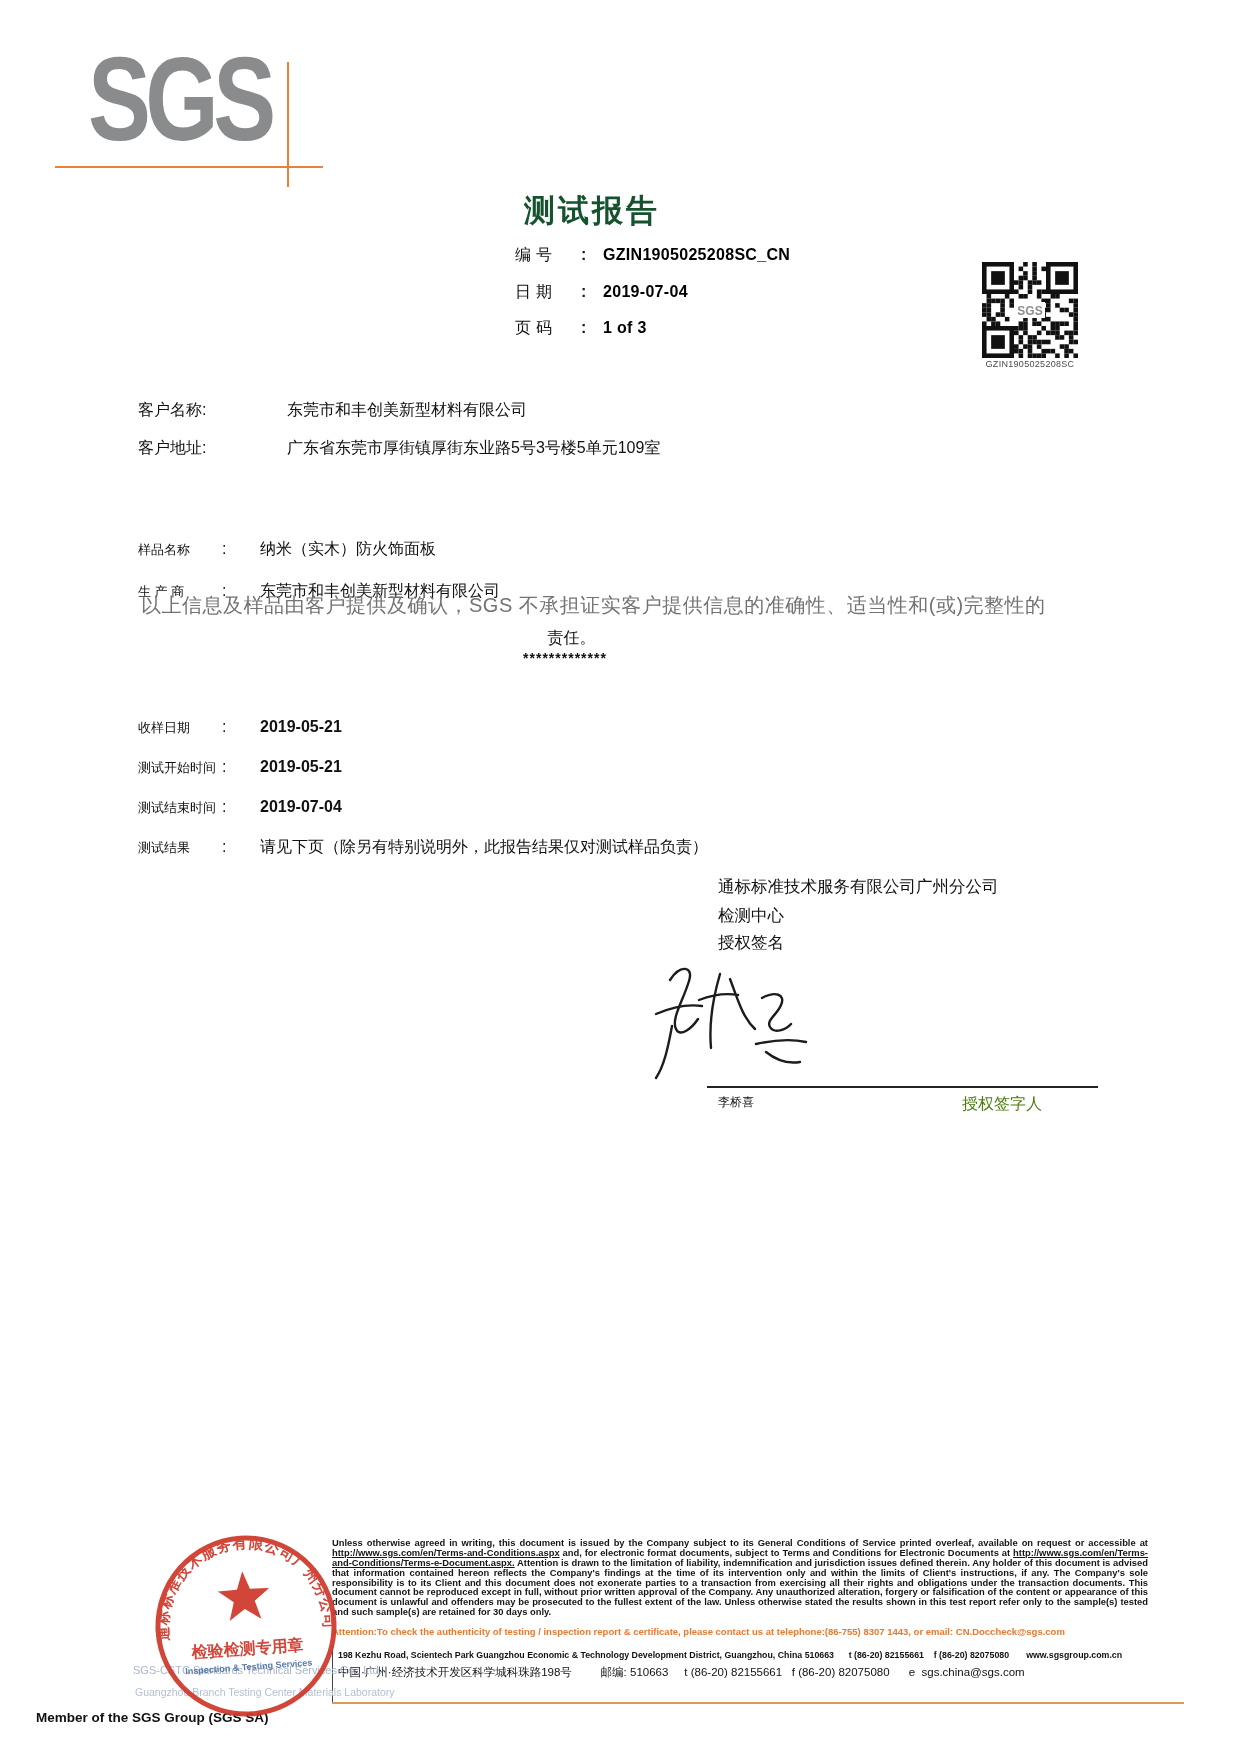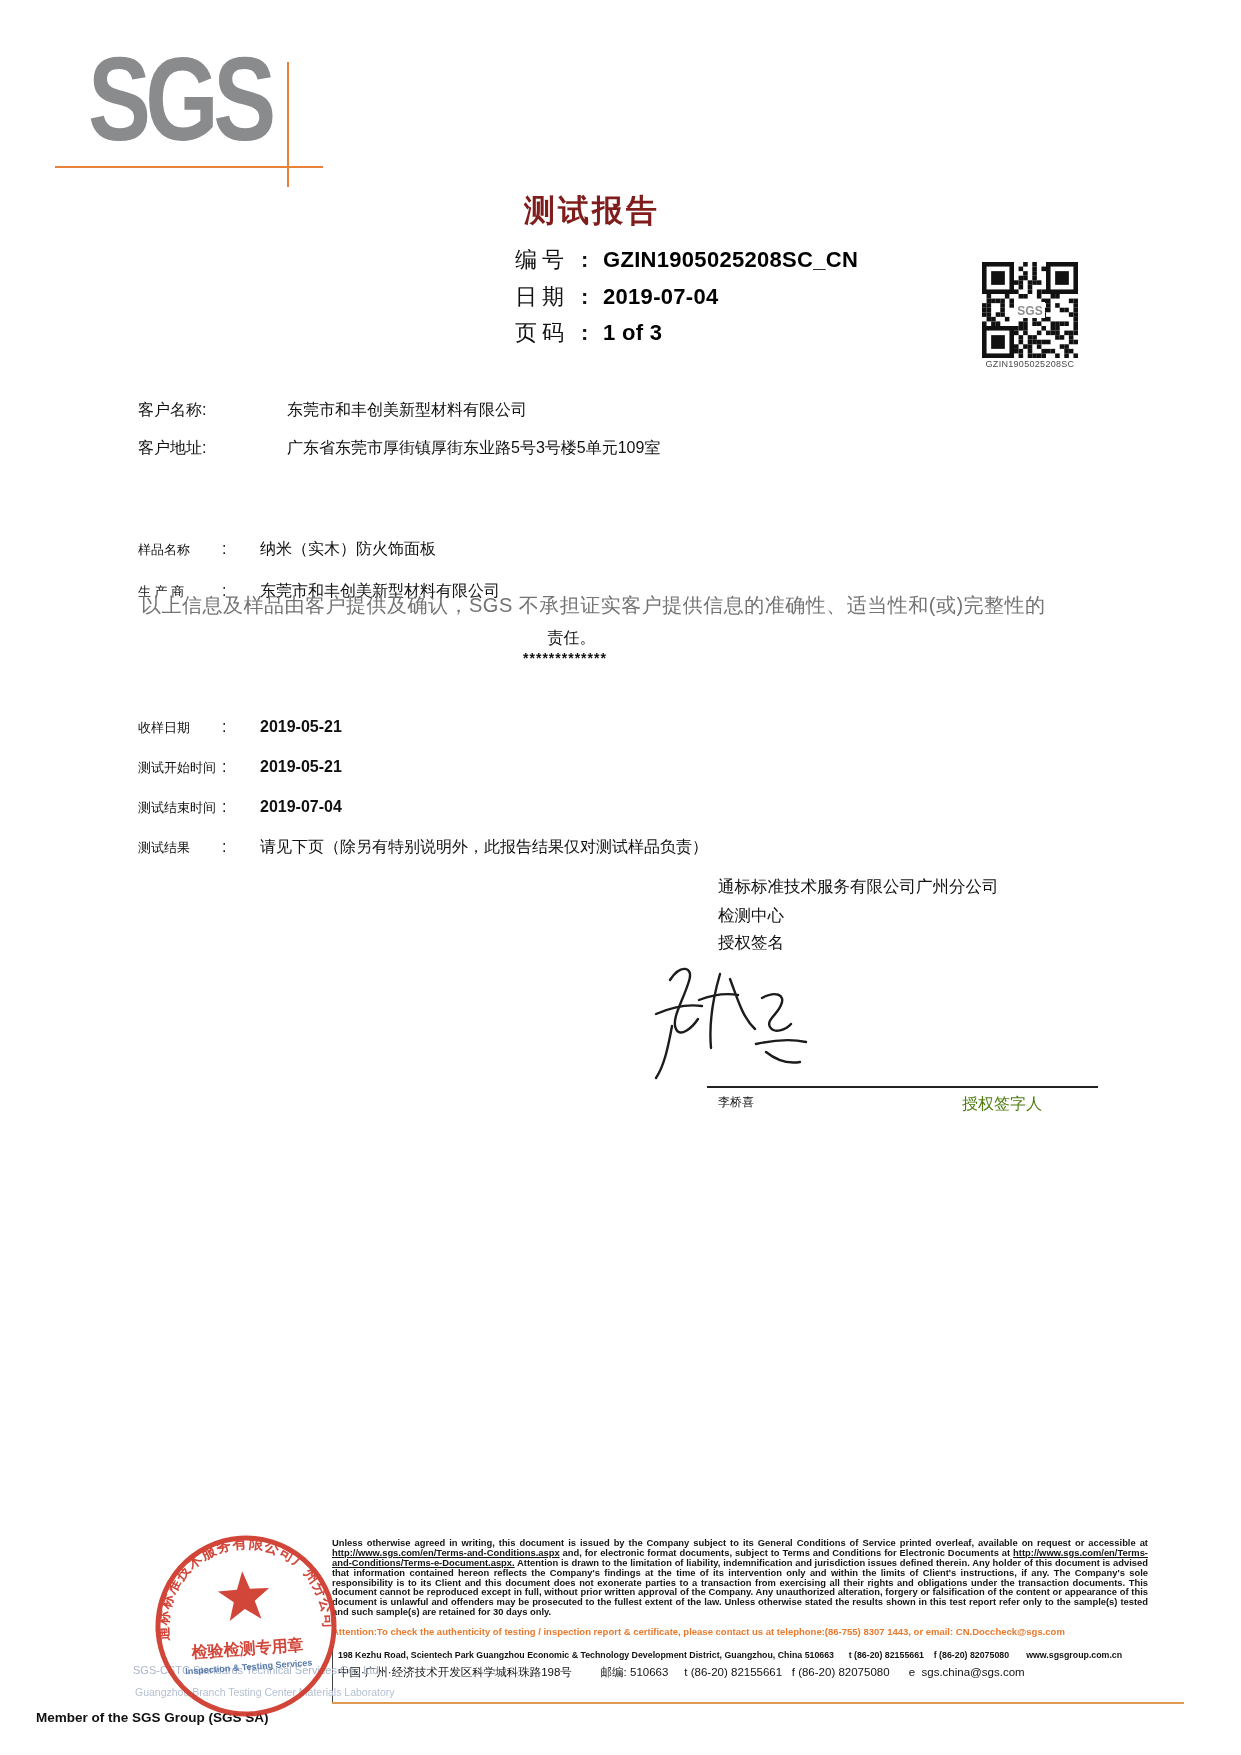--- a/index.html
+++ b/index.html
@@ -10,22 +10,22 @@
   }
 
   
   .logo-text { position:absolute; left:88px; top:40px; font-size:118px; font-weight:bold;
     color:#8a8b8d; letter-spacing:-7px; transform:scaleX(.80); transform-origin:left top; line-height:1; }
   .logo-vline { position:absolute; left:287px; top:62px; width:2px; height:125px; background:#e8823a; }
   .logo-hline { position:absolute; left:55px; top:166px; width:268px; height:2px; background:#e8823a; }
 
   
   .title { position:absolute; left:0; right:0; top:190px; text-align:center;
-    font-size:31px; font-weight:bold; letter-spacing:3px; color:#7f1d1d; }
-  .meta-row { position:absolute; left:515px; height:22px; font-size:22px; white-space:nowrap; }
+    font-size:31px; font-weight:bold; letter-spacing:3px; color:#14532d; }
+  .meta-row { position:absolute; left:515px; height:22px; font-size:16px; white-space:nowrap; }
   .meta-row .lbl { display:inline-block; width:66px; letter-spacing:5px; color:#111; }
   .meta-row .col { display:inline-block; width:22px; font-weight:bold; }
   .meta-row .val { font-weight:bold; letter-spacing:.3px; color:#000; }
 
   
   .qr { position:absolute; left:982px; top:262px; width:96px; height:96px; }
   .qr-caption { position:absolute; left:975px; top:359px; width:110px; text-align:center;
     font-size:9px; color:#4a4a4a; letter-spacing:.3px; }
 
   

